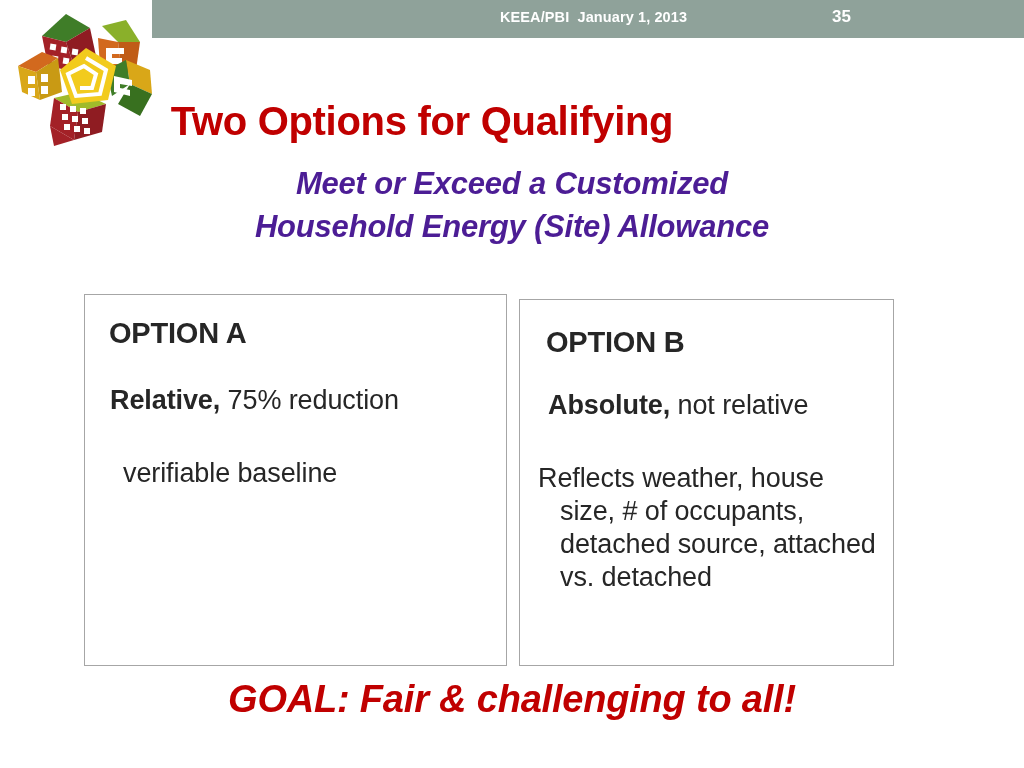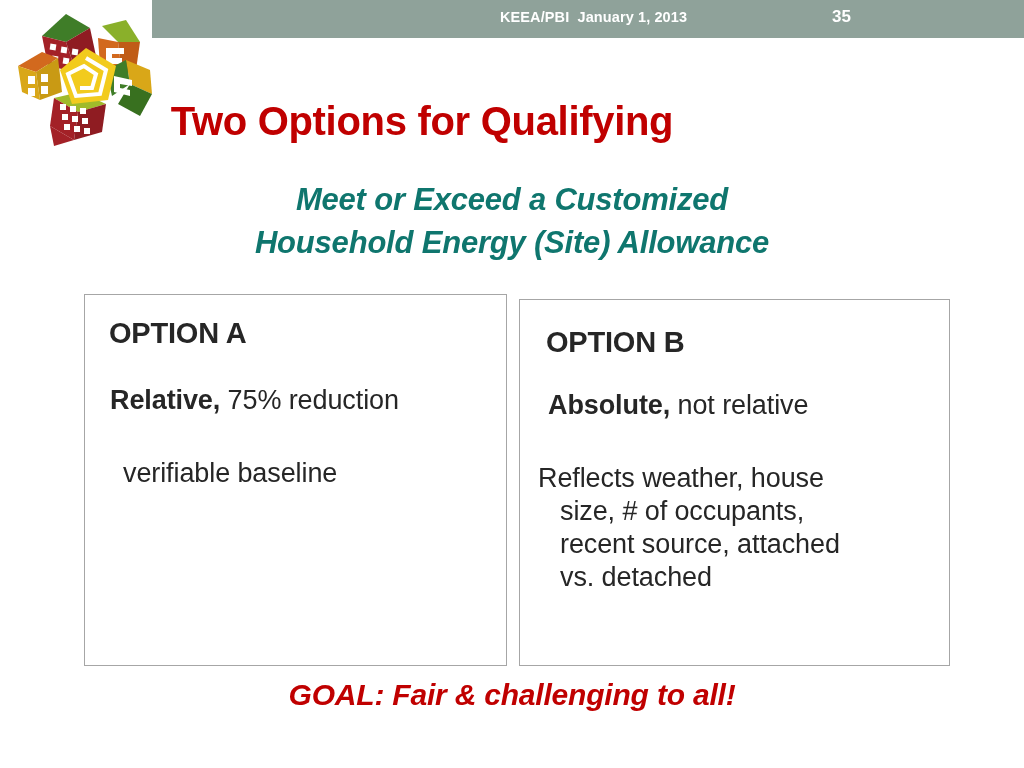--- a/index.html
+++ b/index.html
@@ -85,45 +85,44 @@
   }
   .title-sub {
     position: absolute;
     left: 0;
     top: 163px;
     width: 1024px;
     text-align: center;
     font-size: 31px;
     font-weight: bold;
     font-style: italic;
-    color: #0f766e;
+    color: #4c1d95;
     line-height: 1.38;
     letter-spacing: -0.2px;
-    margin-top: 16px;
   }
   .title-sub .sub-line { display: block; }
 
   
   .option-box {
     position: absolute;
     box-sizing: border-box;
     border: 1px solid #a6a6a6;
     background: #ffffff;
   }
   .option-a {
     left: 84px;
     top: 294px;
     width: 423px;
     height: 372px;
     padding: 9px 10px 0 12px;
   }
   .option-b {
     left: 519px;
     top: 299px;
-    width: 431px;
+    width: 375px;
     height: 367px;
     padding: 13px 10px 0 14px;
   }
   .option-heading {
     font-size: 29px;
     font-weight: bold;
     color: #262626;
     line-height: 1.18;
     letter-spacing: -0.2px;
     margin: 12px;
@@ -147,21 +146,21 @@
   .b-line2 { margin-top: 40px; }
   .b-line2 .cont { display: block; padding-left: 22px; }
 
   
   .goal-line {
     position: absolute;
     left: 0;
     top: 678px;
     width: 1024px;
     text-align: center;
-    font-size: 30px;
+    font-size: 38px;
     font-weight: bold;
     font-style: italic;
     color: #c00000;
     letter-spacing: -0.2px;
   }
 </style>
 </head>
 <body>
 
 <div class="slide">
@@ -262,20 +261,20 @@
   <div class="option-box option-b">
     <div class="option-heading">OPTION B</div>
 
     <p class="option-body b-line1">
       <b>Absolute,</b><span> not relative</span>
     </p>
 
     <p class="option-body b-line2">
       <span>Reflects weather, house</span>
       <span class="cont">size, # of occupants,</span>
-      <span class="cont">recent source, attached</span>
+      <span class="cont">detached source, attached</span>
       <span class="cont">vs. detached</span>
     </p>
   </div>
 
   <div class="goal-line">GOAL: Fair &amp; challenging to all!</div>
 
 </div>
 
 </body></html>

